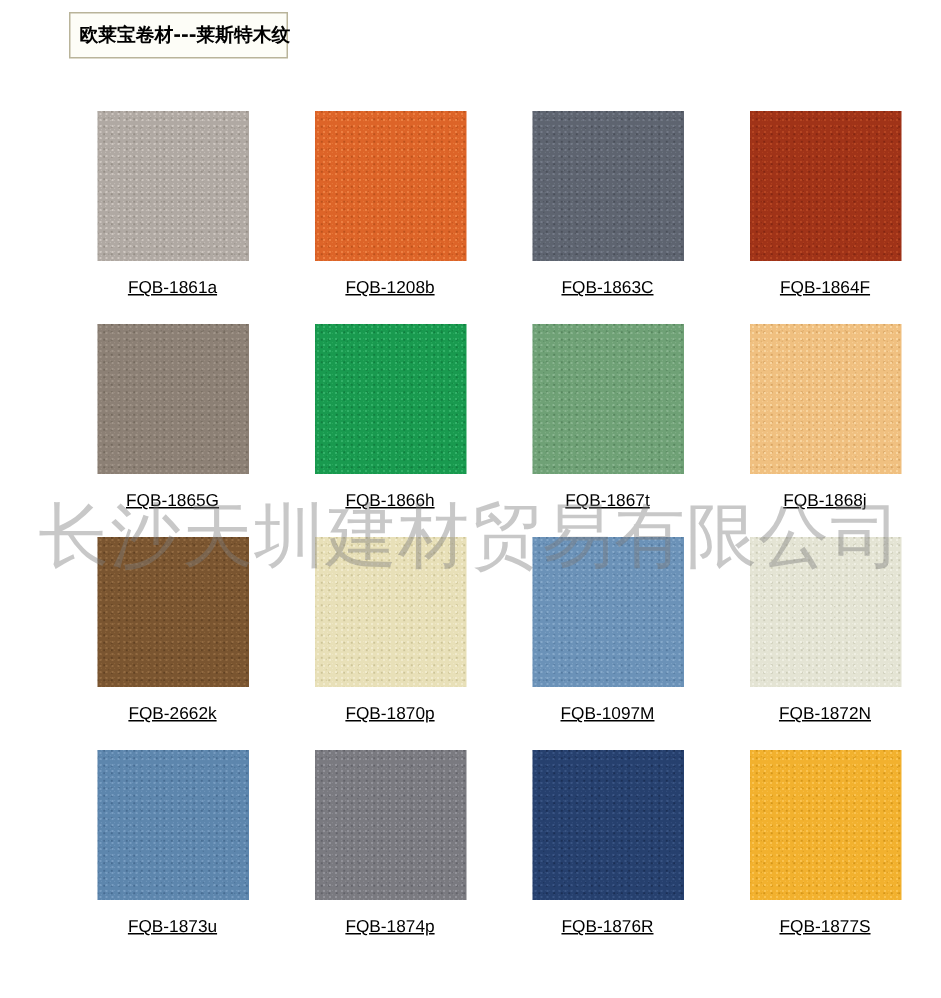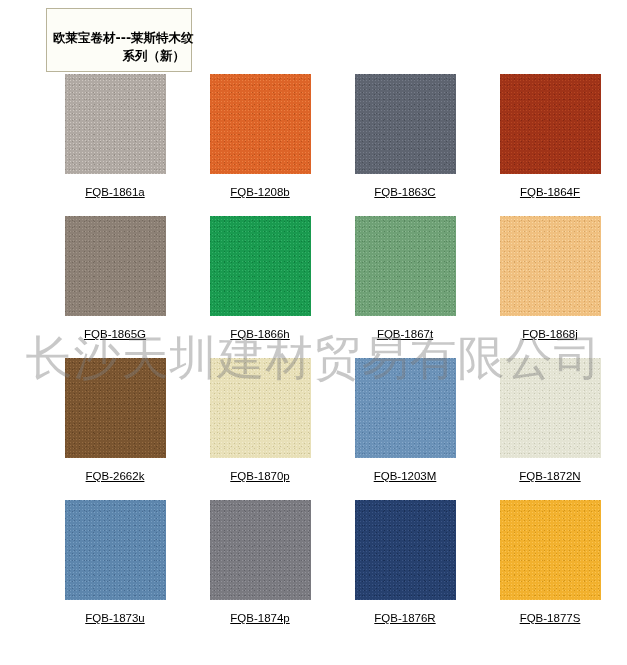--- a/index.html
+++ b/index.html
@@ -18,22 +18,22 @@
 
   
   #title-box {
     position: absolute;
     left: 46px;
     top: 8px;
     width: 146px;
     box-sizing: border-box;
     border: 1px solid #b9b49a;
     background: #fdfdf7;
-    padding: 20px 6px 6px 6px;
-    text-align: right;
+    padding: 5px 6px 6px 6px;
+    text-align: left;
     font-size: 12.5px;
     line-height: 18px;
     color: #000000;
     font-weight: bold;
     font-family: "DejaVu Sans", "Liberation Sans", sans-serif;
     letter-spacing: 0px;
   }
   #title-box .tline {
     display: block;
     white-space: nowrap;
@@ -100,21 +100,20 @@
     font-family: "Liberation Sans", "DejaVu Sans", sans-serif;
     position: relative;
     z-index: 60;
   }
 </style>
 </head>
 <body>
 
 <div id="title-box">
   <span class="tline">欧莱宝卷材---莱斯特木纹</span>
-  <span class="tline2">系列（新）</span>
 </div>
 
 <div id="grid">
     <div class="grid-row">
       <div class="cell">
         <div class="swatch" style="background: rgb(176, 169, 163);">
           <div class="tex" style="background-image: radial-gradient(rgb(216, 210, 203) 0.6px, transparent 0.7px), radial-gradient(rgb(142, 135, 127) 0.6px, transparent 0.7px), radial-gradient(rgb(216, 210, 203) 0.5px, transparent 0.6px), radial-gradient(rgb(142, 135, 127) 0.5px, transparent 0.6px); background-size: 4px 4px, 5px 5px, 3px 3px, 7px 7px; background-position: 0px 0px, 2px 3px, 1px 2px, 4px 1px; opacity: 0.75;"></div>
         </div>
         <div class="label">FQB-1861a</div>
       </div>
@@ -173,21 +172,21 @@
       <div class="cell">
         <div class="swatch" style="background: rgb(232, 224, 184);">
           <div class="tex" style="background-image: radial-gradient(rgb(245, 239, 212) 0.6px, transparent 0.7px), radial-gradient(rgb(196, 187, 140) 0.6px, transparent 0.7px), radial-gradient(rgb(245, 239, 212) 0.5px, transparent 0.6px), radial-gradient(rgb(196, 187, 140) 0.5px, transparent 0.6px); background-size: 4px 4px, 5px 5px, 3px 3px, 7px 7px; background-position: 0px 0px, 2px 3px, 1px 2px, 4px 1px; opacity: 0.75;"></div>
         </div>
         <div class="label">FQB-1870p</div>
       </div>
       <div class="cell">
         <div class="swatch" style="background: rgb(107, 146, 184);">
           <div class="tex" style="background-image: radial-gradient(rgb(143, 176, 208) 0.6px, transparent 0.7px), radial-gradient(rgb(77, 114, 152) 0.6px, transparent 0.7px), radial-gradient(rgb(143, 176, 208) 0.5px, transparent 0.6px), radial-gradient(rgb(77, 114, 152) 0.5px, transparent 0.6px); background-size: 4px 4px, 5px 5px, 3px 3px, 7px 7px; background-position: 0px 0px, 2px 3px, 1px 2px, 4px 1px; opacity: 0.75;"></div>
         </div>
-        <div class="label">FQB-1203M</div>
+        <div class="label">FQB-1097M</div>
       </div>
       <div class="cell">
         <div class="swatch" style="background: rgb(228, 228, 212);">
           <div class="tex" style="background-image: radial-gradient(rgb(243, 243, 232) 0.6px, transparent 0.7px), radial-gradient(rgb(194, 194, 174) 0.6px, transparent 0.7px), radial-gradient(rgb(243, 243, 232) 0.5px, transparent 0.6px), radial-gradient(rgb(194, 194, 174) 0.5px, transparent 0.6px); background-size: 4px 4px, 5px 5px, 3px 3px, 7px 7px; background-position: 0px 0px, 2px 3px, 1px 2px, 4px 1px; opacity: 0.75;"></div>
         </div>
         <div class="label">FQB-1872N</div>
       </div>
     </div>
     <div class="grid-row">
       <div class="cell">

